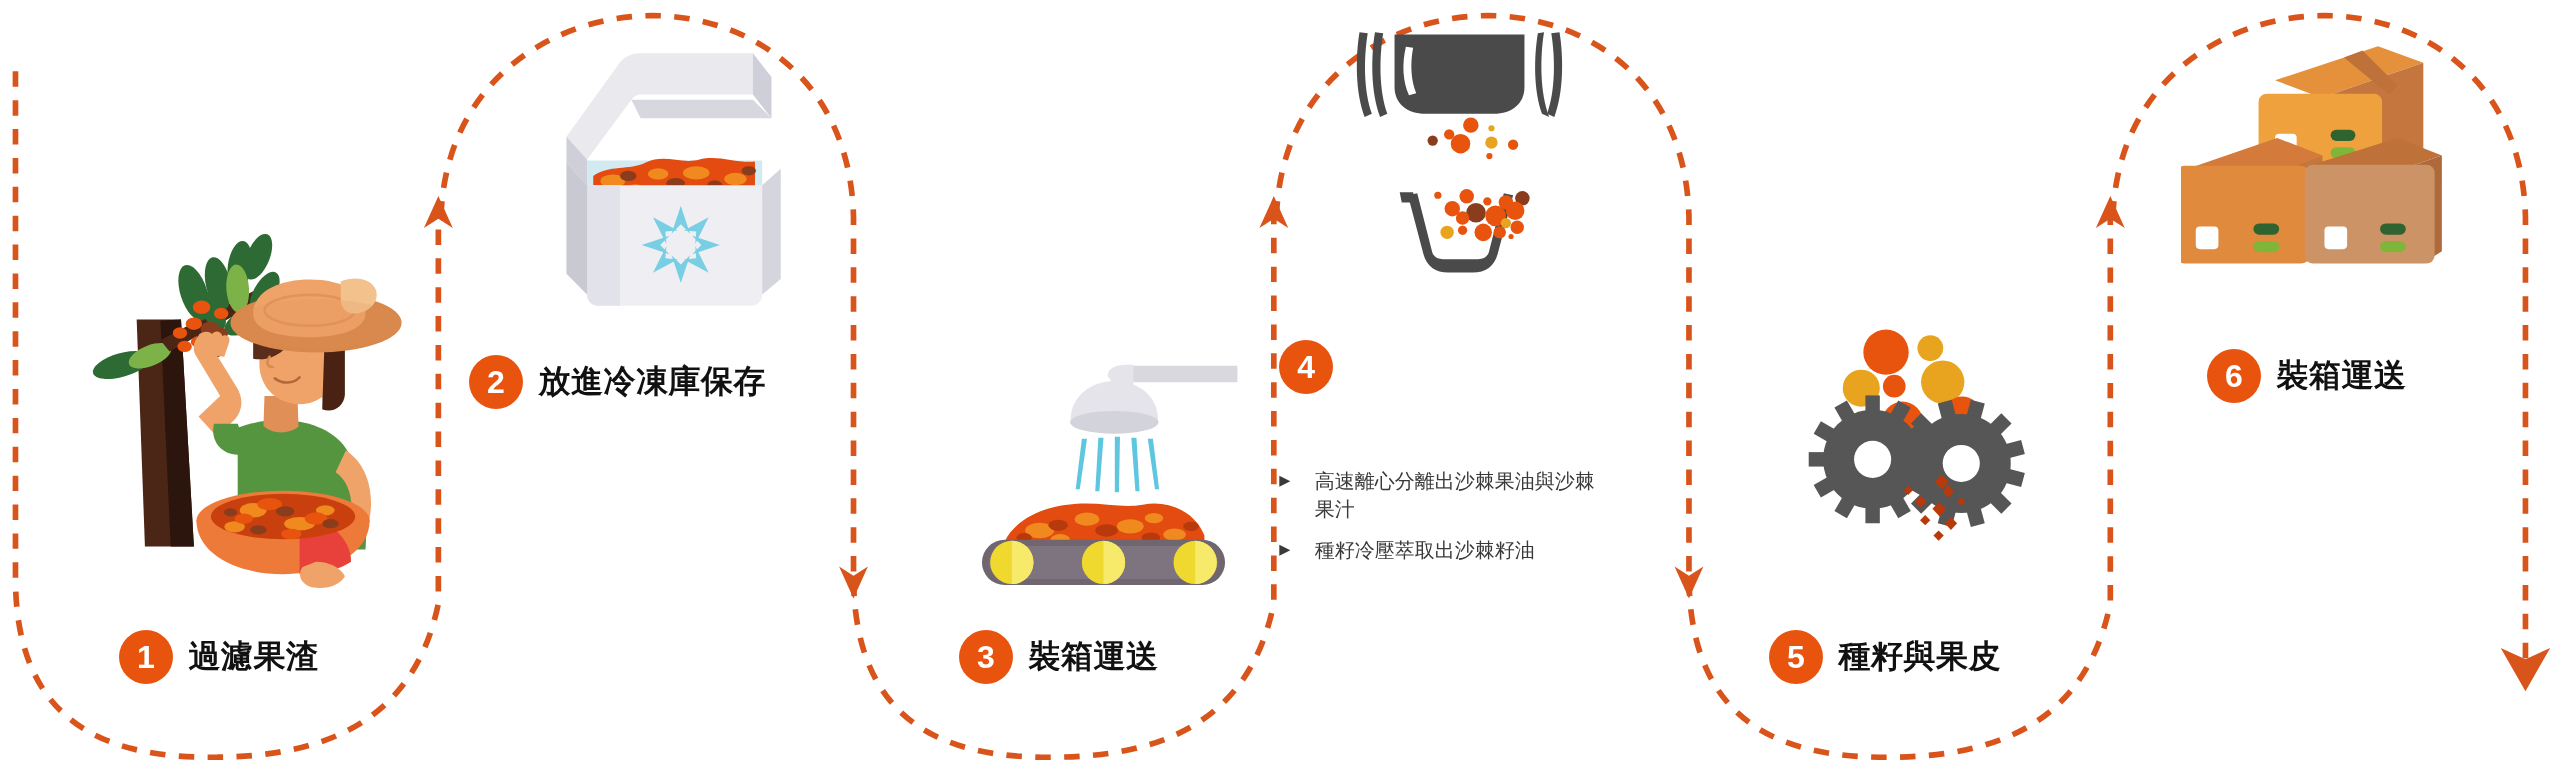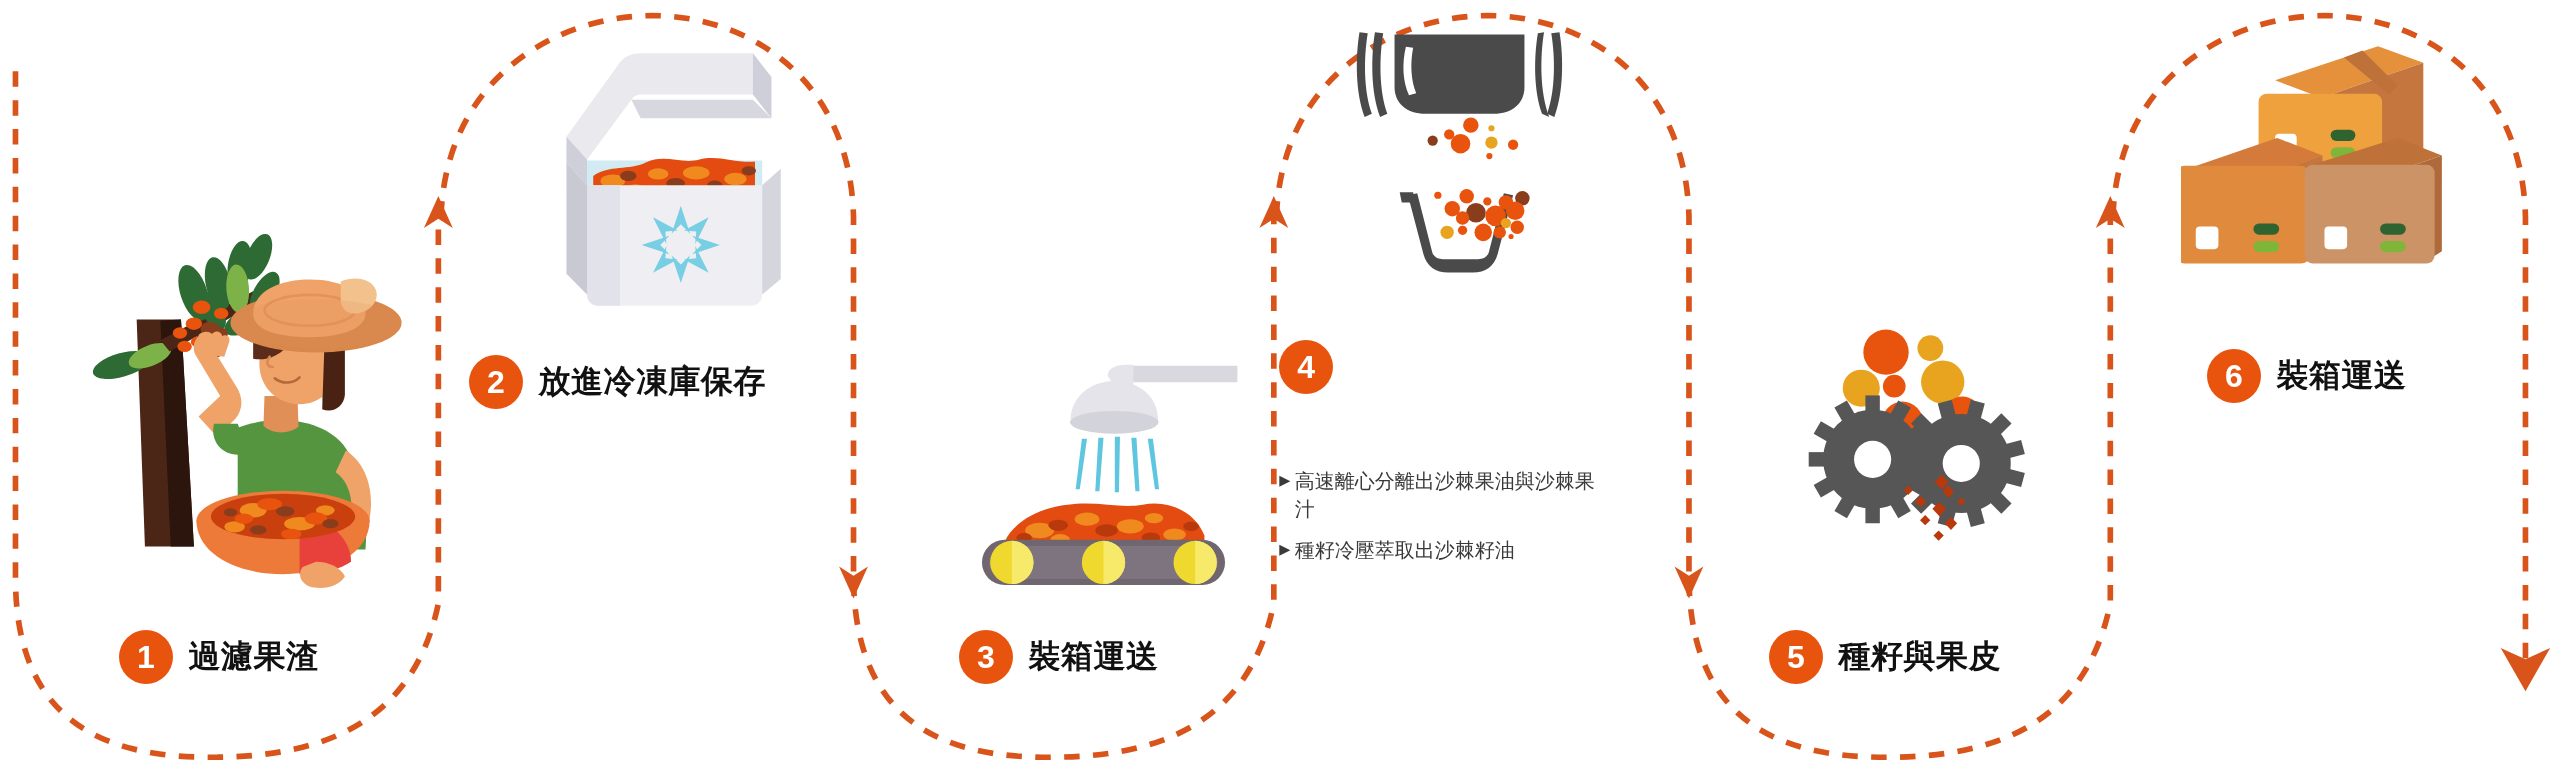--- a/index.html
+++ b/index.html
@@ -74,20 +74,21 @@
   .bullet-marker{
     flex:0 0 auto;
     width:15.5px;
     margin-top:5.2px;
     color:#3A3A3A;
     font-size:14.4px;
     line-height:1;
   }
   .bullet-text{
     flex:1 1 auto;
+    margin-left:20px;
   }
 </style>
 </head>
 <body>
 
 <div id="stage">
 
   <svg id="flowpath" viewBox="0 0 4995 1508">
     <defs>
       <marker id="arrUp" markerWidth="11" markerHeight="11" refX="5.5" refY="5.5" orient="auto-start-reverse" markerUnits="strokeWidth">

